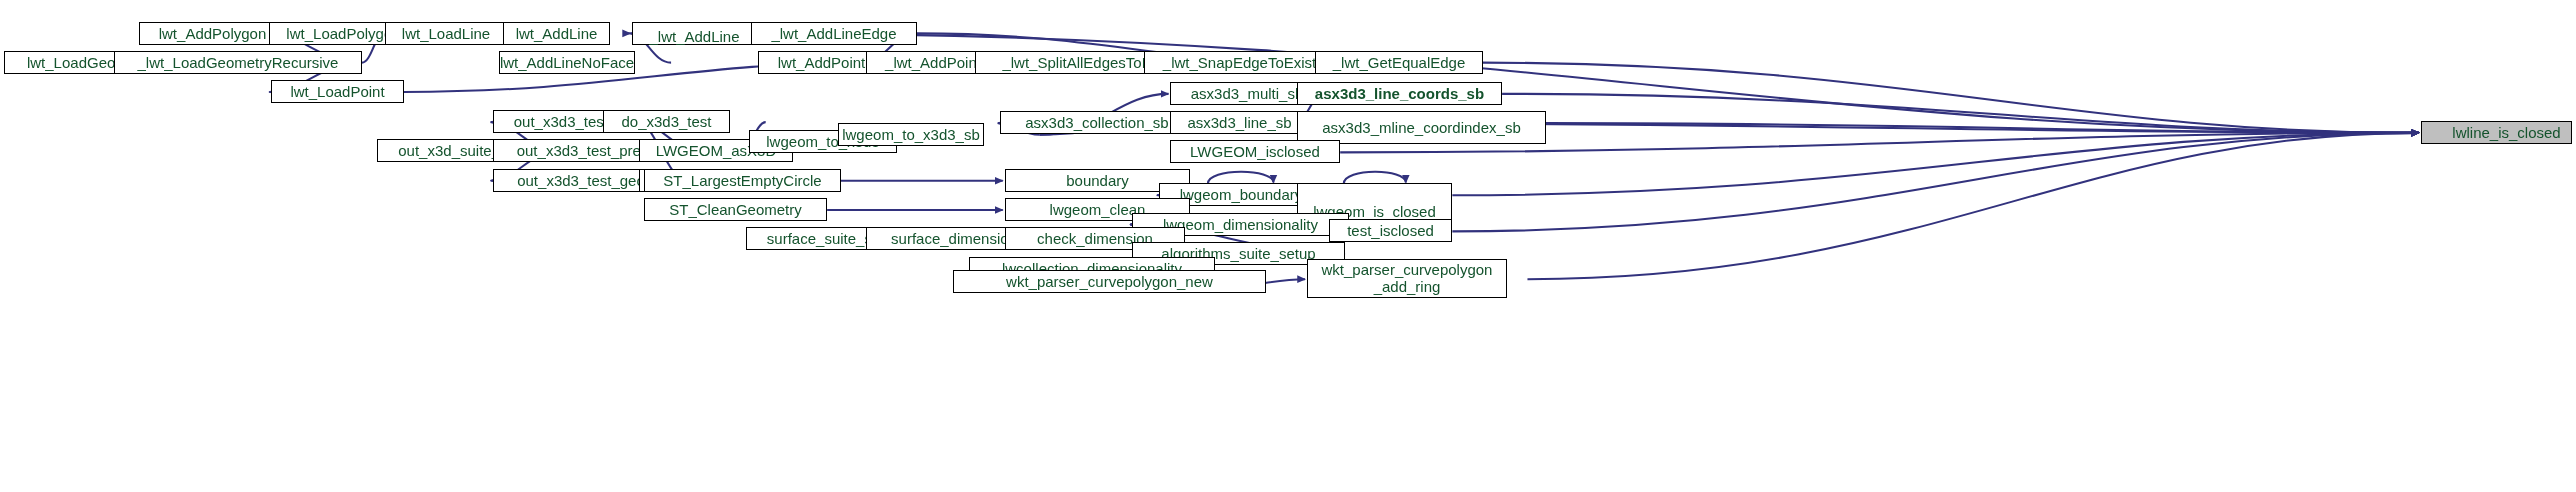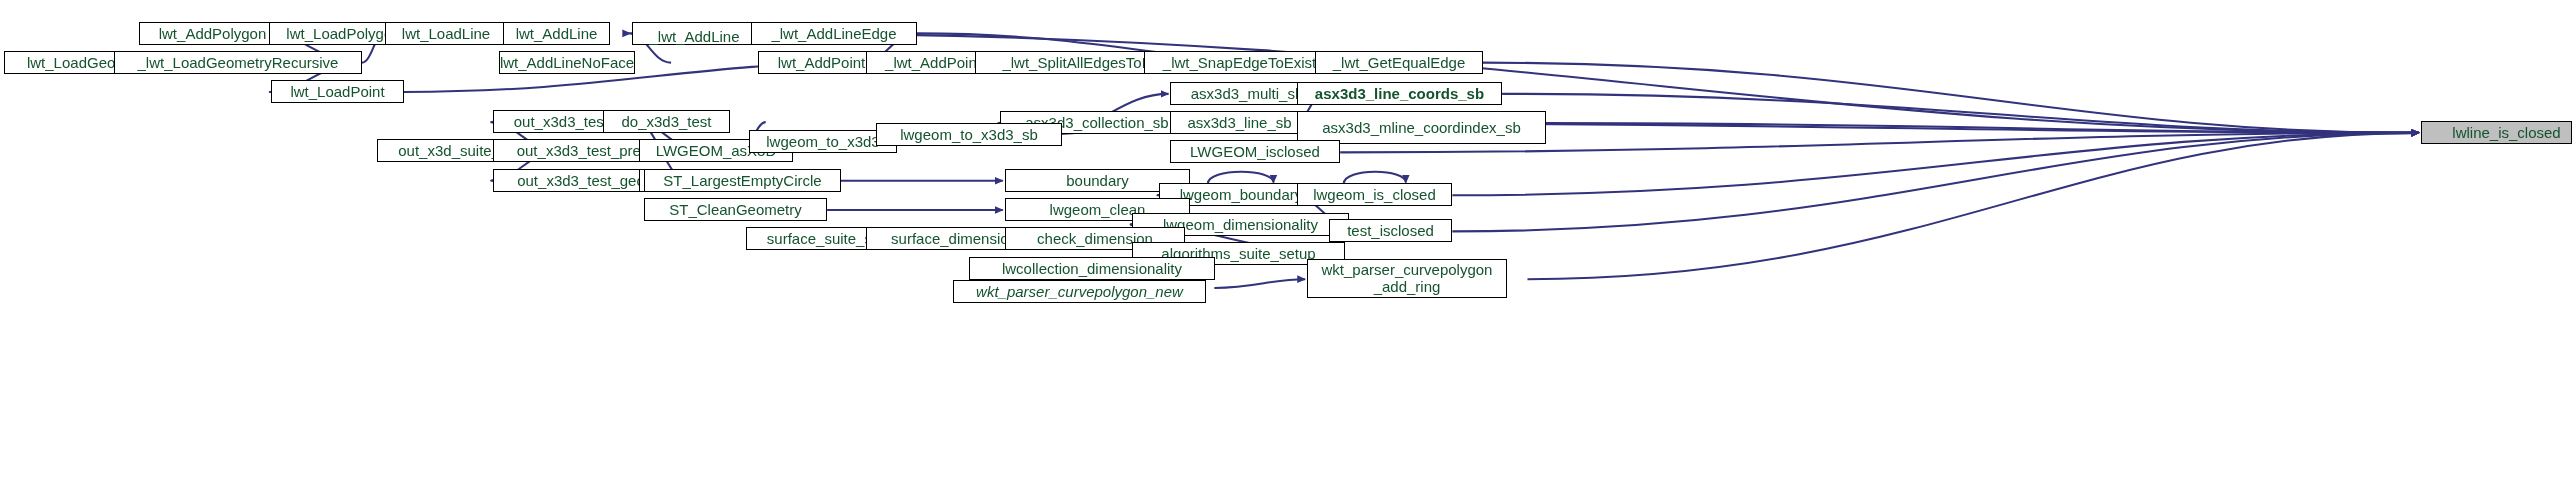--- a/index.html
+++ b/index.html
@@ -195,39 +195,39 @@
       </div>
       <div class="node" style="left: 493px; top: 139px; width: 210px; height: 23.4px;">
         <span>out_x3d3_test_precision</span>
       </div>
       <div class="node" style="left: 639px; top: 139px; width: 154px; height: 23.4px;">
         <span>LWGEOM_asX3D</span>
       </div>
       <div class="node" style="left: 749px; top: 130px; width: 148px; height: 23.4px;">
         <span>lwgeom_to_x3d3</span>
       </div>
-      <div class="node" style="left: 876px; top: 123px; width: 186px; height: 23.4px;">
+      <div class="node" style="left: 838px; top: 123px; width: 146px; height: 23.4px;">
         <span>lwgeom_to_x3d3_sb</span>
       </div>
       <div class="node" style="left: 493px; top: 169px; width: 196px; height: 23.4px;">
         <span>out_x3d3_test_geoms</span>
       </div>
       <div class="node" style="left: 639px; top: 169px; width: 196px; height: 23.4px;">
         <span>do_x3d3_unsupported</span>
       </div>
       <div class="node" style="left: 644px; top: 169px; width: 197px; height: 23.4px;">
         <span>ST_LargestEmptyCircle</span>
       </div>
       <div class="node" style="left: 1005px; top: 169px; width: 185px; height: 23.4px;">
         <span>boundary</span>
       </div>
       <div class="node" style="left: 1159px; top: 183px; width: 164px; height: 23.4px;">
         <span>lwgeom_boundary</span>
       </div>
-      <div class="node" style="left: 1297px; top: 183px; width: 155px; height: 23px;">
+      <div class="node" style="left: 1297px; top: 183px; width: 155px; height: 37px; align-items: flex-end;">
         <span>lwgeom_is_closed</span>
       </div>
       <div class="node" style="left: 644px; top: 198px; width: 183px; height: 23.4px;">
         <span>ST_CleanGeometry</span>
       </div>
       <div class="node" style="left: 1005px; top: 198px; width: 185px; height: 23.4px;">
         <span>lwgeom_clean</span>
       </div>
       <div class="node" style="left: 1132px; top: 213px; width: 217px; height: 23.4px;">
         <span>lwgeom_dimensionality</span>
@@ -243,21 +243,21 @@
       </div>
       <div class="node" style="left: 1005px; top: 227px; width: 180px; height: 23.4px;">
         <span>check_dimension</span>
       </div>
       <div class="node" style="left: 1132px; top: 242px; width: 213px; height: 23.4px;">
         <span>algorithms_suite_setup</span>
       </div>
       <div class="node" style="left: 969px; top: 257px; width: 246px; height: 23.4px;">
         <span>lwcollection_dimensionality</span>
       </div>
-      <div class="node" style="left: 953px; top: 280px; width: 253px; height: 23.4px; font-style: italic;">
+      <div class="node" style="left: 953px; top: 270px; width: 313px; height: 23.4px;">
         <span>wkt_parser_curvepolygon_new</span>
       </div>
       <div class="node two-line" style="left: 1307px; top: 259px; width: 200px; height: 39px;">
         <span>wkt_parser_curvepolygon</span>
         <span>_add_ring</span>
       </div>
     </div>
 </div>
 
 

